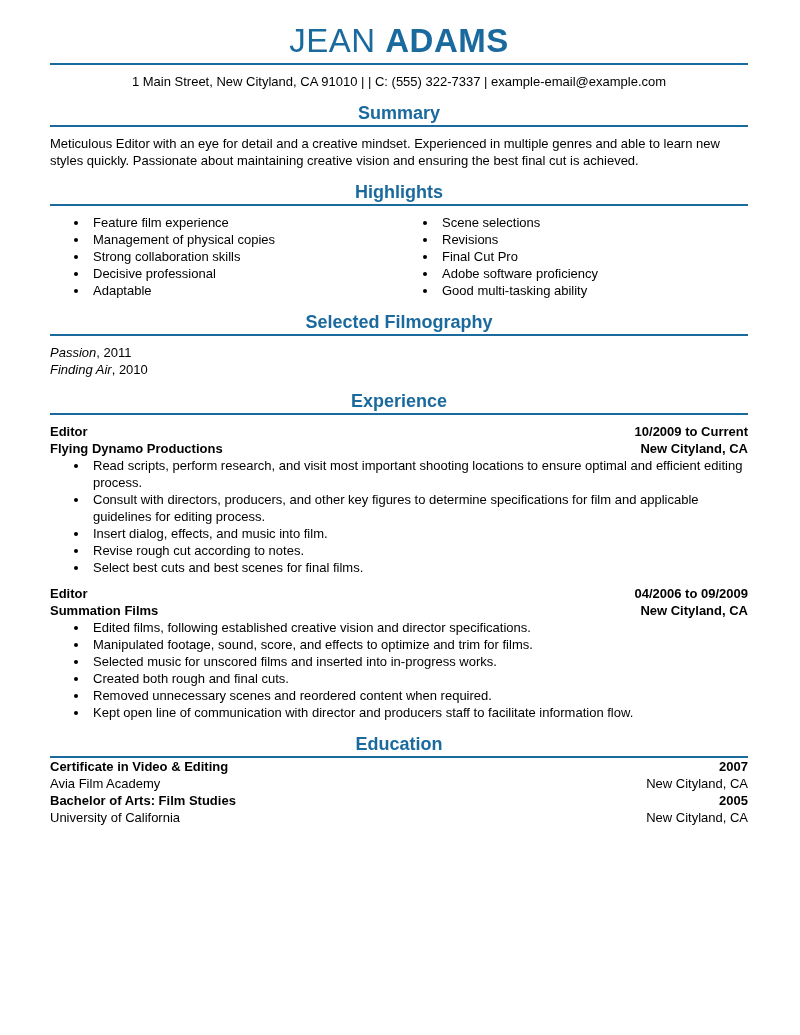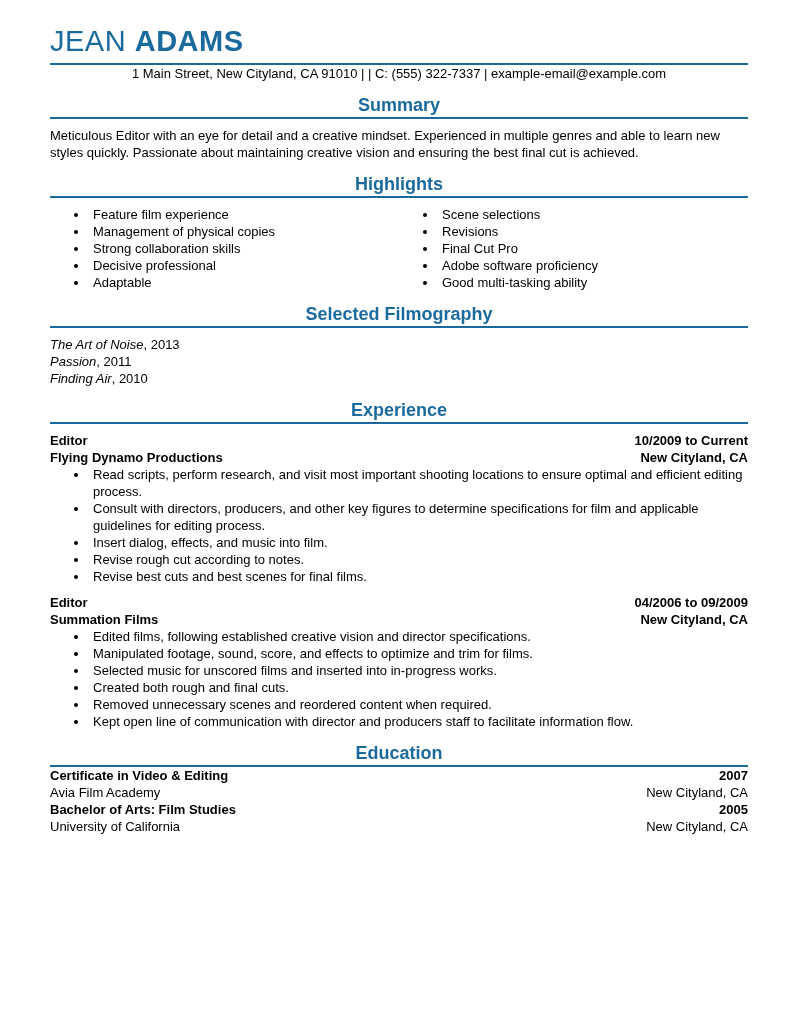--- a/index.html
+++ b/index.html
@@ -9,33 +9,33 @@
     background: #ffffff;
     color: #000000;
     font-family: "Liberation Sans", sans-serif;
     font-size: 13px;
     line-height: 17px;
   }
   .page { padding: 25px 52px 0 50px; }
 
   
   .name {
-    text-align: left;
+    text-align: center;
     color: #1A6A9E;
-    font-size: 29px;
+    font-size: 33px;
     line-height: 32px;
     letter-spacing: 0.5px;
   }
   .name .last { font-weight: bold; }
   .rule {
     height: 2px;
     background: #1A6A9E;
   }
   .top-rule { margin-top: 6px; }
-  .contact { text-align: center; margin-top: 0; }
+  .contact { text-align: center; margin-top: 8px; }
 
   
   .sec-title {
     text-align: center;
     color: #1A6A9E;
     font-size: 18px;
     font-weight: bold;
     line-height: 20px;
     margin: 13px 0 0 0;
   }
@@ -110,21 +110,20 @@
         <li>Final Cut Pro</li>
         <li>Adobe software proficiency</li>
         <li>Good multi-tasking ability</li>
       </ul>
     </div>
   </div>
 
   <h2 class="sec-title">Selected Filmography</h2>
   <div class="rule sec-rule"></div>
   <div class="films">
-    <div class="film"><span class="film-title">The Art of Noise</span><span>, 2013</span></div>
     <div class="film"><span class="film-title">Passion</span><span>, 2011</span></div>
     <div class="film"><span class="film-title">Finding Air</span><span>, 2010</span></div>
   </div>
 
   <h2 class="sec-title">Experience</h2>
   <div class="rule sec-rule"></div>
 
   <div class="job">
     <div class="row">
       <span class="bold">Editor</span>
@@ -132,21 +131,21 @@
     </div>
     <div class="row">
       <span class="bold">Flying Dynamo Productions</span>
       <span class="bold">New Cityland, CA</span>
     </div>
     <ul class="bullets">
       <li>Read scripts, perform research, and visit most important shooting locations to ensure optimal and efficient editing process.</li>
       <li>Consult with directors, producers, and other key figures to determine specifications for film and applicable guidelines for editing process.</li>
       <li>Insert dialog, effects, and music into film.</li>
       <li>Revise rough cut according to notes.</li>
-      <li>Revise best cuts and best scenes for final films.</li>
+      <li>Select best cuts and best scenes for final films.</li>
     </ul>
   </div>
 
   <div class="job">
     <div class="row">
       <span class="bold">Editor</span>
       <span class="bold">04/2006 to 09/2009</span>
     </div>
     <div class="row">
       <span class="bold">Summation Films</span>

